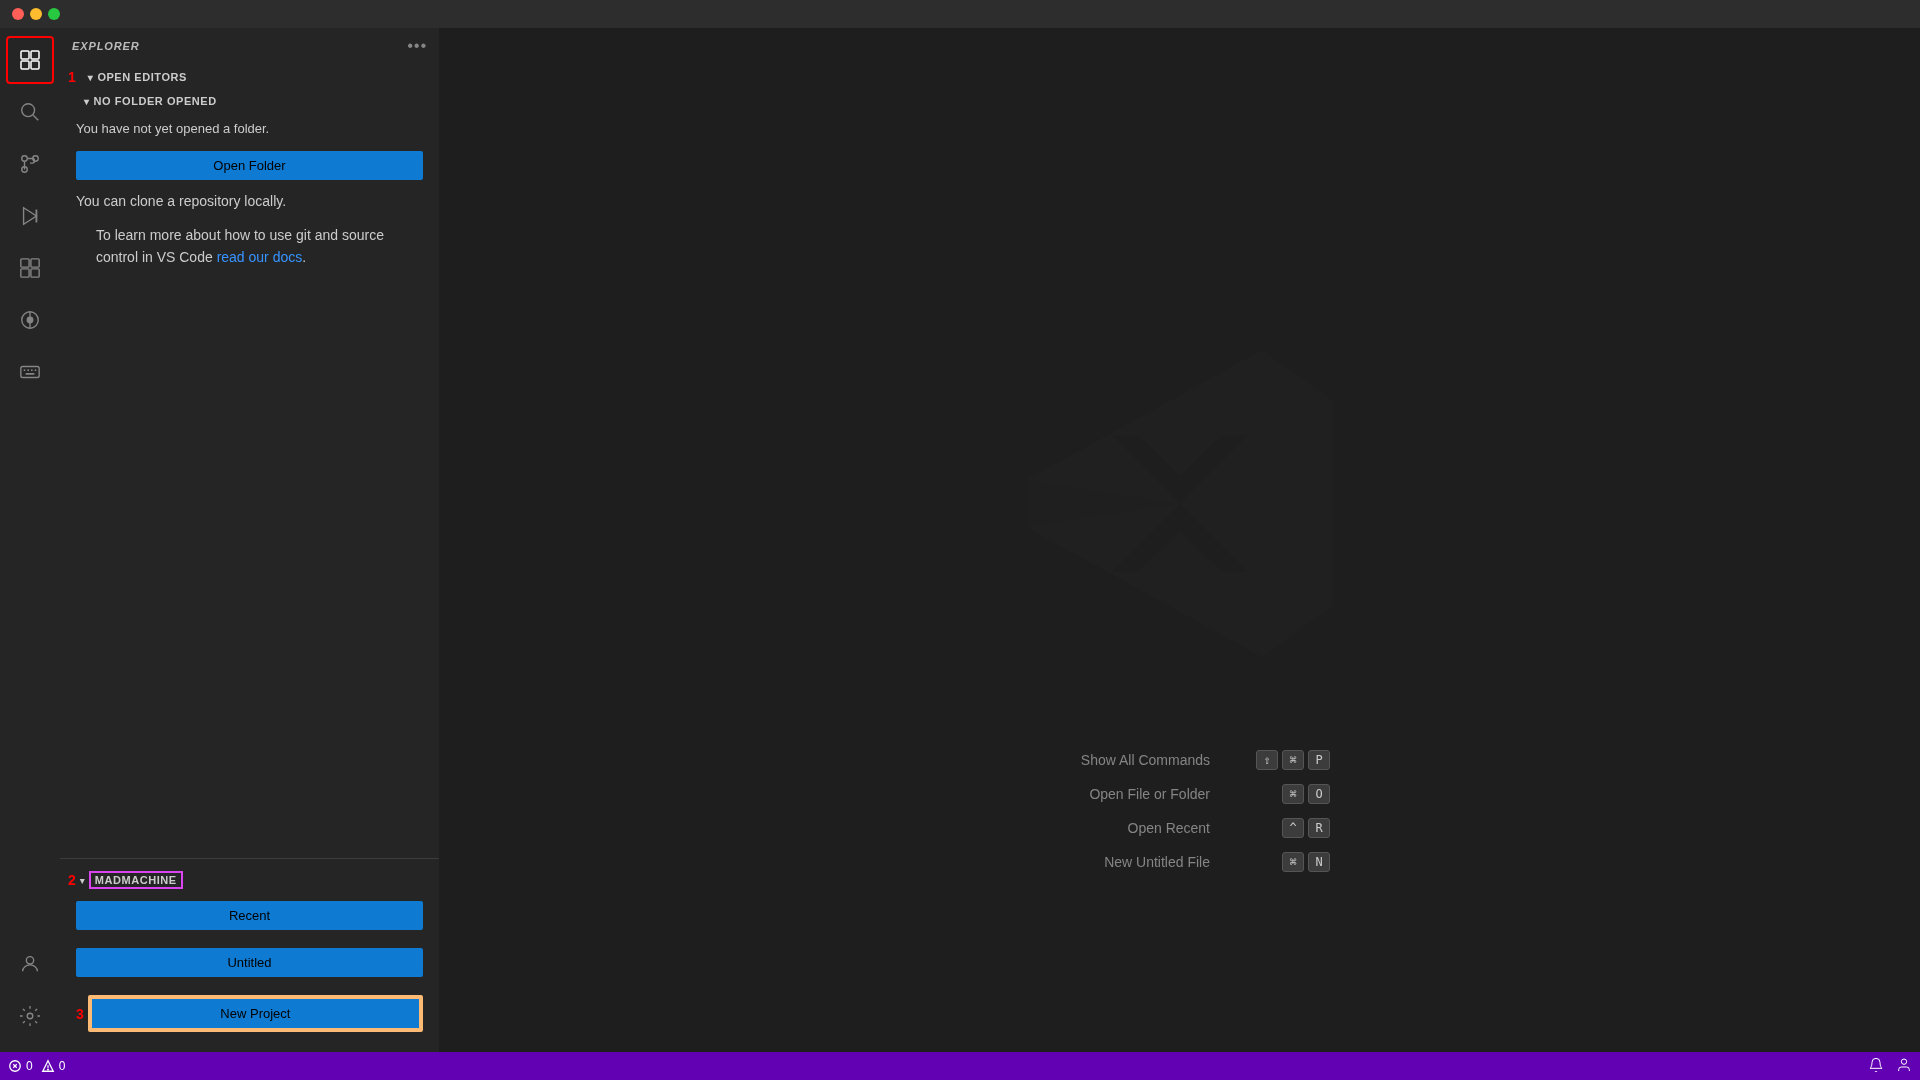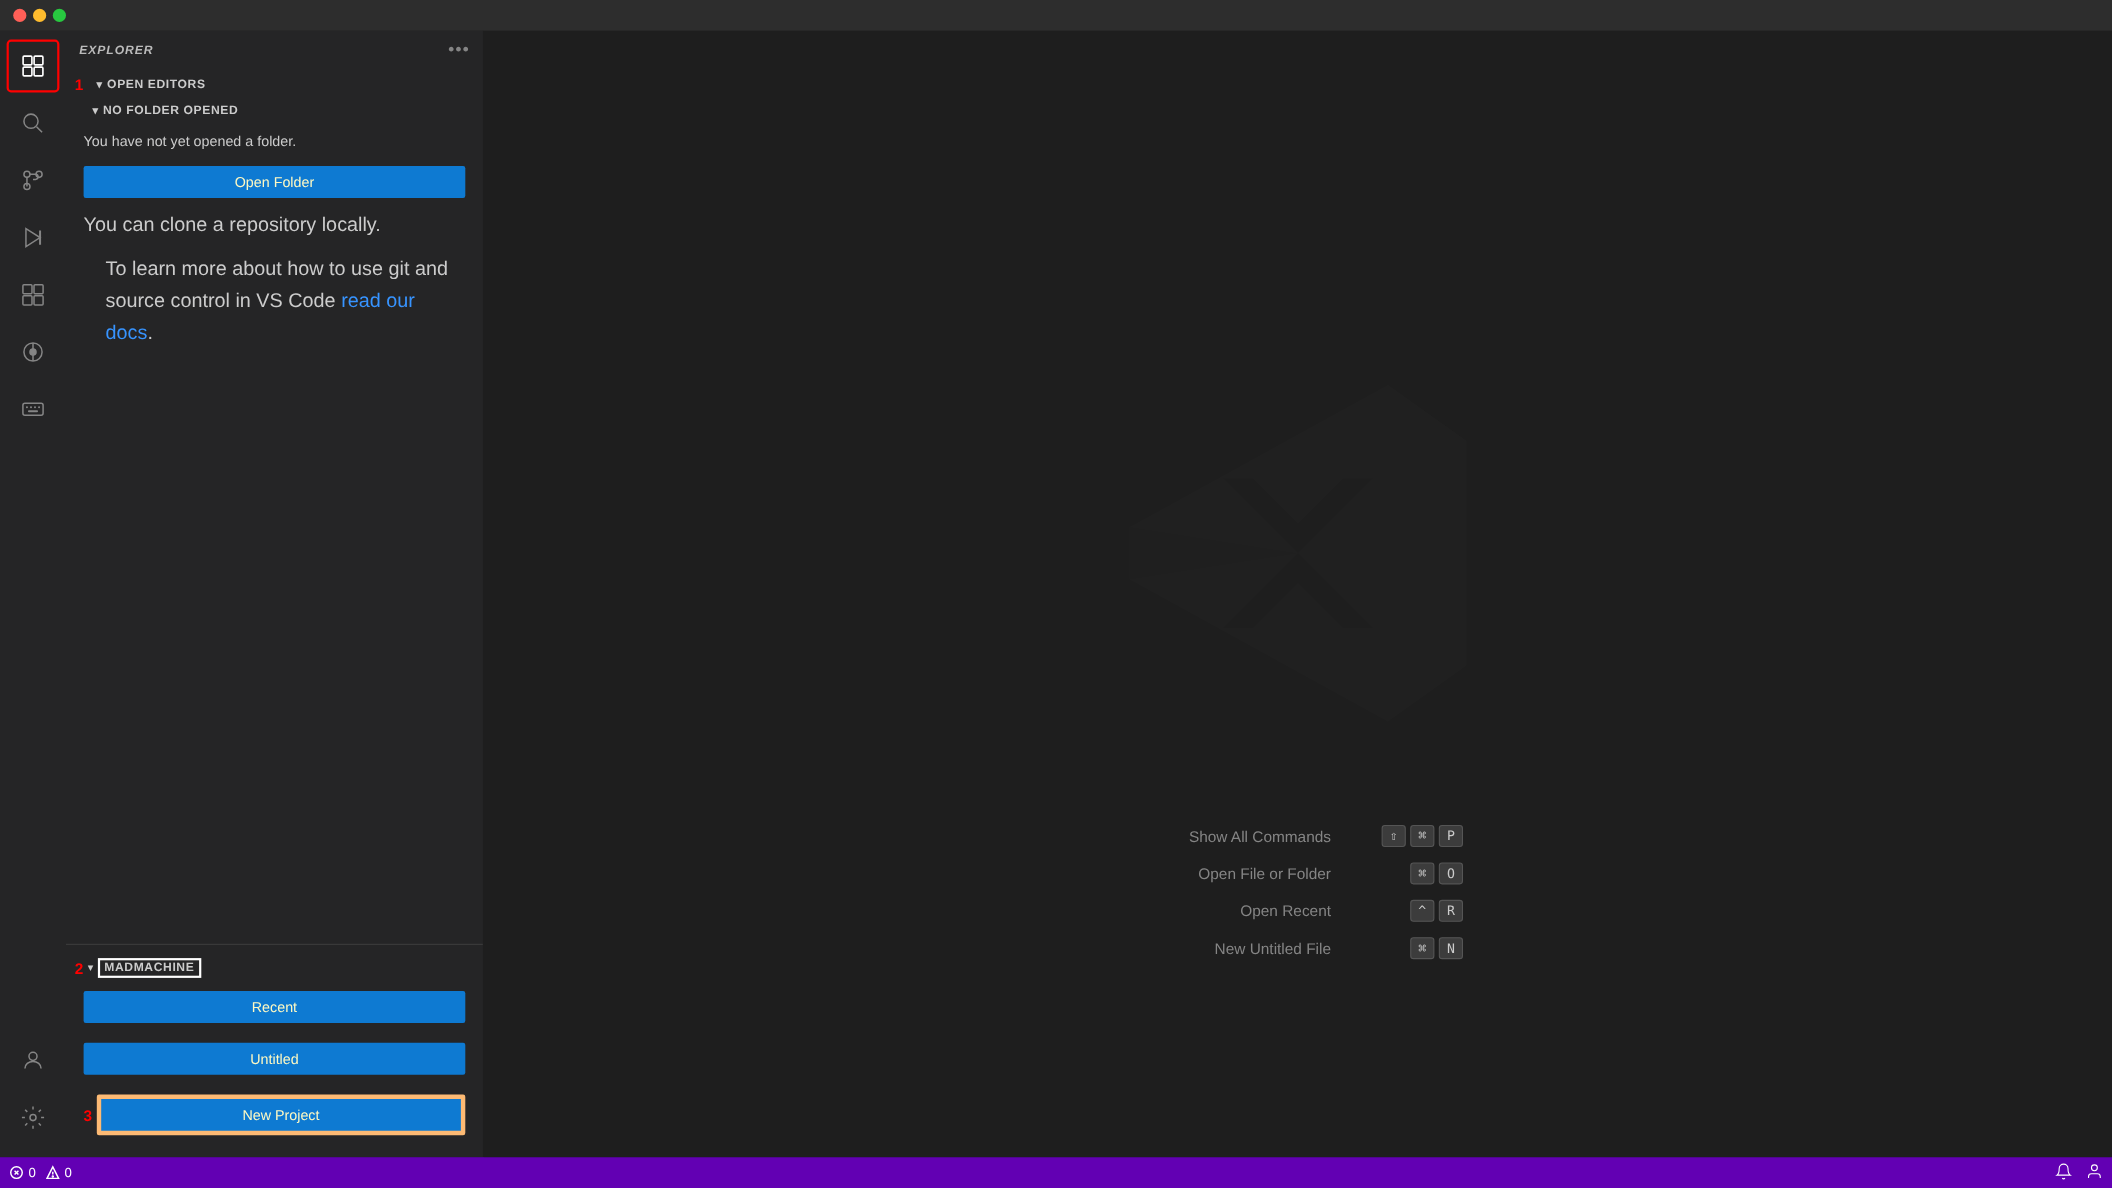--- a/index.html
+++ b/index.html
@@ -129,37 +129,37 @@
       font-size: 13px;
       line-height: 1.5;
       margin-bottom: 12px;
     }
 
     .btn-primary {
       display: block;
       width: 100%;
       padding: 7px 12px;
       background: #0e7ad2;
-      color: #fef9c3;
+      color: #000000;
       font-size: 13px;
       font-weight: 400;
       text-align: center;
       border: none;
       cursor: pointer;
       border-radius: 2px;
       margin-bottom: 10px;
     }
 
     .btn-highlighted {
       border: 4px solid #fdba74;
     }
 
     .hint-text {
       color: #cccccc;
-      font-size: 18px;
+      font-size: 14px;
       line-height: 1.6;
       margin-bottom: 12px;
     }
     .hint-text a {
       color: #3794ff;
       text-decoration: none;
     }
 
     .sidebar-divider {
       height: 1px;
@@ -176,21 +176,21 @@
       align-items: center;
       padding: 4px 8px;
       cursor: pointer;
     }
     .madmachine-header-label {
       color: #cccccc;
       font-size: 11px;
       font-weight: 700;
       text-transform: uppercase;
       letter-spacing: 0.05em;
-      border: 2px solid #ffffff;
+      border: 2px solid #d946ef;
       padding: 1px 4px;
     }
     .madmachine-label-number {
       color: #ff0000;
       font-size: 14px;
       font-weight: 700;
       margin-right: 4px;
     }
 
     .madmachine-buttons {

